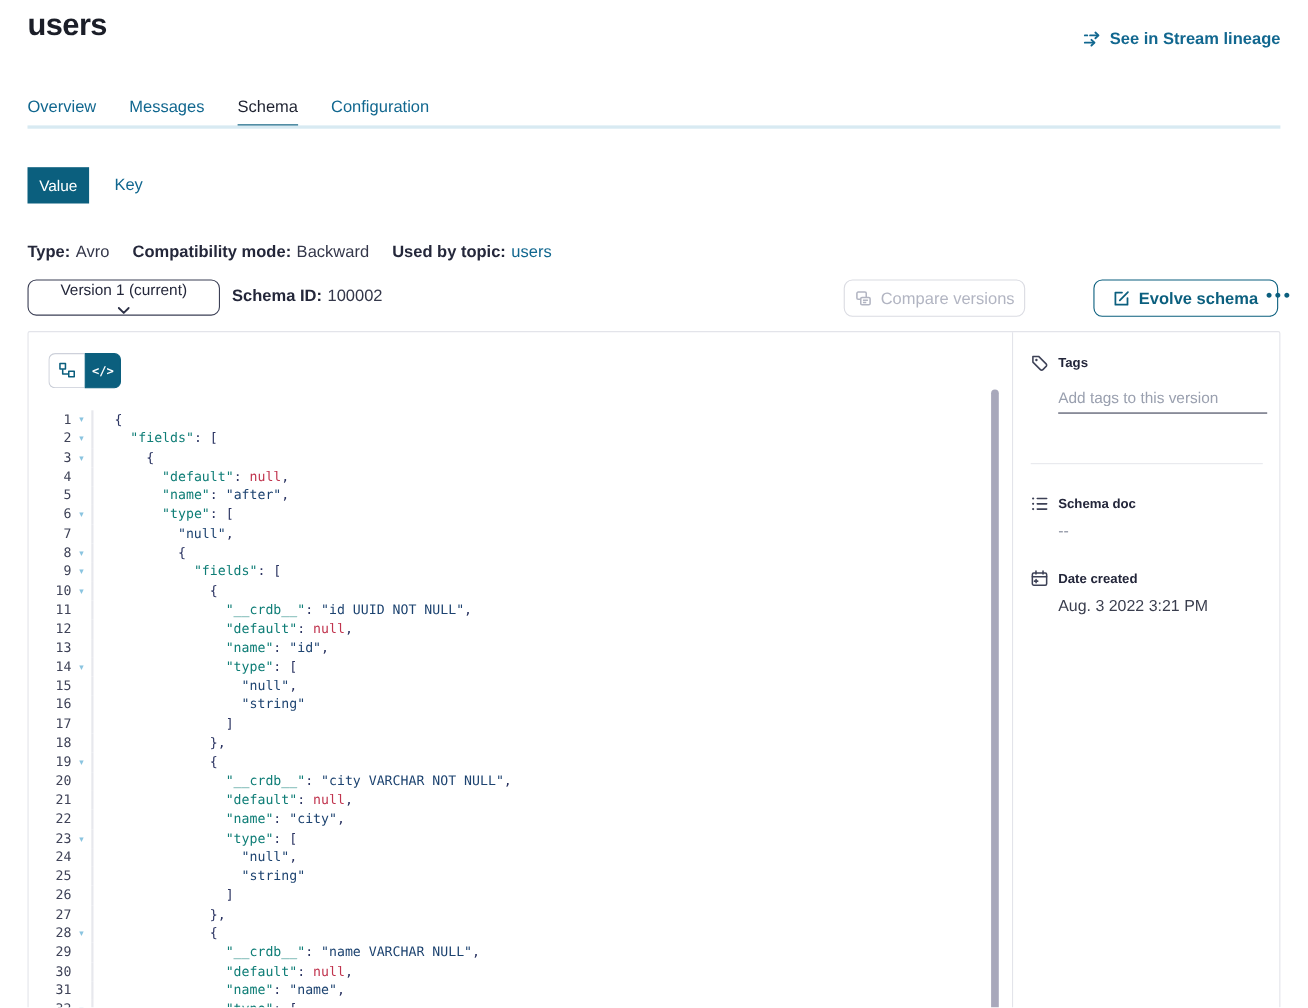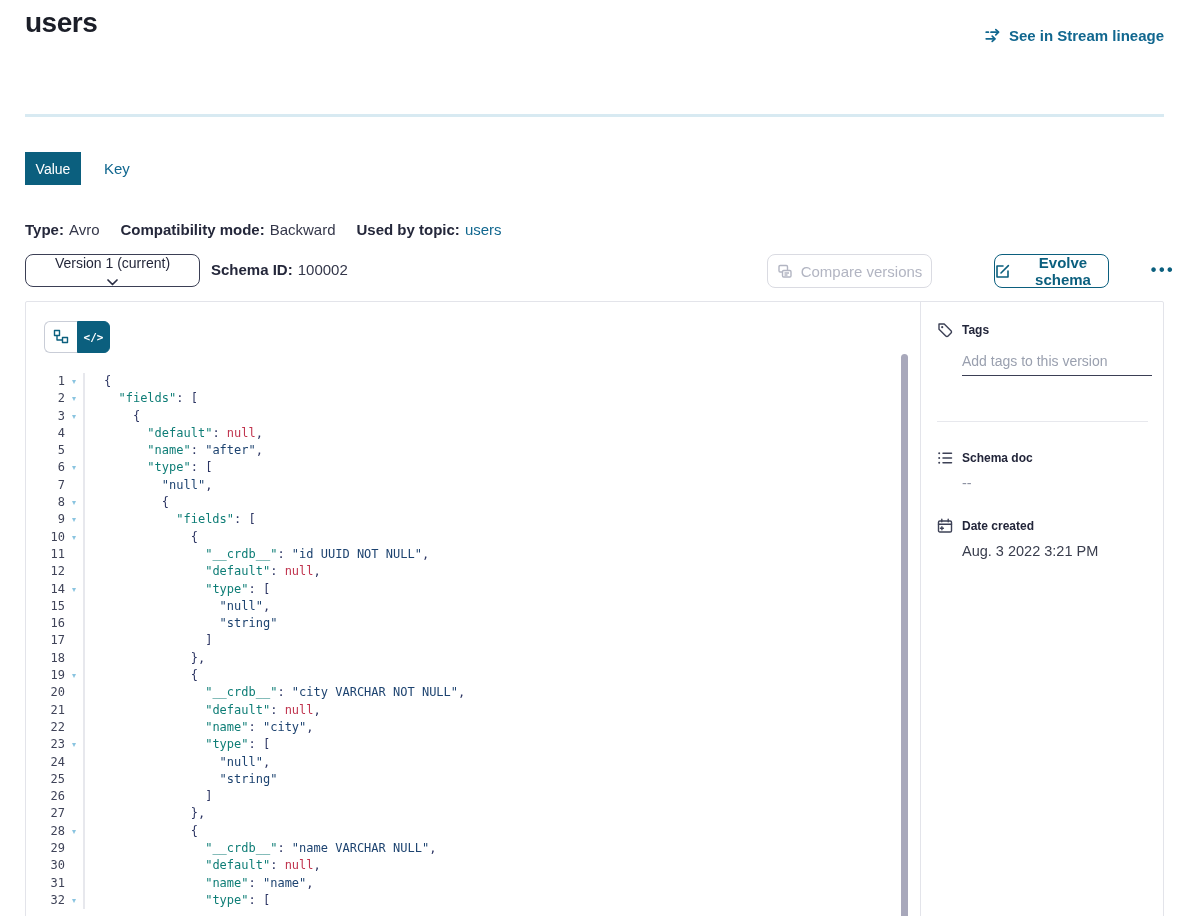--- a/index.html
+++ b/index.html
@@ -32,21 +32,21 @@
   
   .select{position:absolute;left:25px;top:254px;width:175px;height:33px;border:1.2px solid var(--select-border);
           border-radius:8px;background:#fff;display:flex;align-items:center;justify-content:space-between;
           padding:0 13px;font-size:14px;color:#24273a;cursor:pointer;flex-direction:column;}
   .schema-id{position:absolute;left:211px;top:261px;font-size:15px;color:#34374a;}
   .schema-id b{color:#24273a;margin-right:5px;}
   .btn{display:flex;align-items:center;justify-content:center;gap:8px;border-radius:8px;background:#fff;
        font-size:15px;font-family:inherit;cursor:pointer;}
   .btn-compare{position:absolute;left:767px;top:254px;width:165px;height:34px;
                border:1px solid var(--disabled-border);color:var(--disabled-text);}
-  .btn-evolve{position:absolute;left:994px;top:254px;width:115px;height:34px;
+  .btn-evolve{position:absolute;left:994px;top:254px;width:168px;height:34px;
               border:1px solid var(--accent-dark);color:var(--accent-dark);font-weight:700;}
   .more-btn{position:absolute;left:1142px;top:252px;width:42px;height:36px;border:none;background:none;
             color:var(--accent-dark);font-size:16px;font-weight:800;letter-spacing:2.5px;cursor:pointer;}
   
   .panel{position:absolute;left:25px;top:301px;width:1139px;height:640px;border:1px solid var(--border);border-radius:2px;}
   .editor{position:absolute;left:0;top:0;bottom:0;right:243px;overflow:hidden;}
   .view-toggle{position:absolute;left:18px;top:19px;display:flex;z-index:2;}
   .vt-btn{width:33px;height:32px;display:flex;align-items:center;justify-content:center;cursor:pointer;}
   .vt-tree{background:#fff;border:1px solid #c9cdd7;border-right:none;border-radius:6px 0 0 6px;color:var(--accent-dark);}
   .vt-code{background:var(--accent-dark);border:1px solid var(--accent-dark);border-radius:0 6px 6px 0;color:#fff;
@@ -87,20 +87,26 @@
         <path d="M1.2 4.2h2.2"></path>
           <path d="M6 4.2h7"></path>
           <path d="M10.8 1.6l2.8 2.6-2.8 2.6"></path>
         <path d="M1.2 10.8h8.2"></path>
           <path d="M7.2 8.2l2.8 2.6-2.8 2.6"></path>
       </svg>
     </span>
     <span>See in Stream lineage</span>
   </a>
 
+  <div class="tabs">
+    <button class="tab">Overview</button>
+    <button class="tab">Messages</button>
+    <button class="tab active">Schema</button>
+    <button class="tab">Configuration</button>
+  </div>
   <div class="tab-rail"></div>
 
   <button class="value-btn">Value</button>
   <button class="key-btn">Key</button>
 
   <div class="meta">
     <span><b>Type:</b><span>Avro</span></span>
     <span><b>Compatibility mode:</b><span>Backward</span></span>
     <span><b>Used by topic:</b><a style="color:var(--accent);cursor:pointer">users</a></span>
   </div>
@@ -212,20 +218,25 @@
             <span class="ln">11</span>
             <span class="fold"></span>
             <span class="src"><span>              </span><span class="tk-k">"__crdb__"</span><span class="tk-p">: </span><span class="tk-s">"id UUID NOT NULL"</span><span class="tk-p">,</span></span>
           </div>
           <div class="cl">
             <span class="ln">12</span>
             <span class="fold"></span>
             <span class="src"><span>              </span><span class="tk-k">"default"</span><span class="tk-p">: </span><span class="tk-u">null</span><span class="tk-p">,</span></span>
           </div>
           <div class="cl">
+            <span class="ln">13</span>
+            <span class="fold"></span>
+            <span class="src"><span>              </span><span class="tk-k">"name"</span><span class="tk-p">: </span><span class="tk-s">"id"</span><span class="tk-p">,</span></span>
+          </div>
+          <div class="cl">
             <span class="ln">14</span>
             <span class="fold">▾</span>
             <span class="src"><span>              </span><span class="tk-k">"type"</span><span class="tk-p">: [</span></span>
           </div>
           <div class="cl">
             <span class="ln">15</span>
             <span class="fold"></span>
             <span class="src"><span>                </span><span class="tk-s">"null"</span><span class="tk-p">,</span></span>
           </div>
           <div class="cl">

